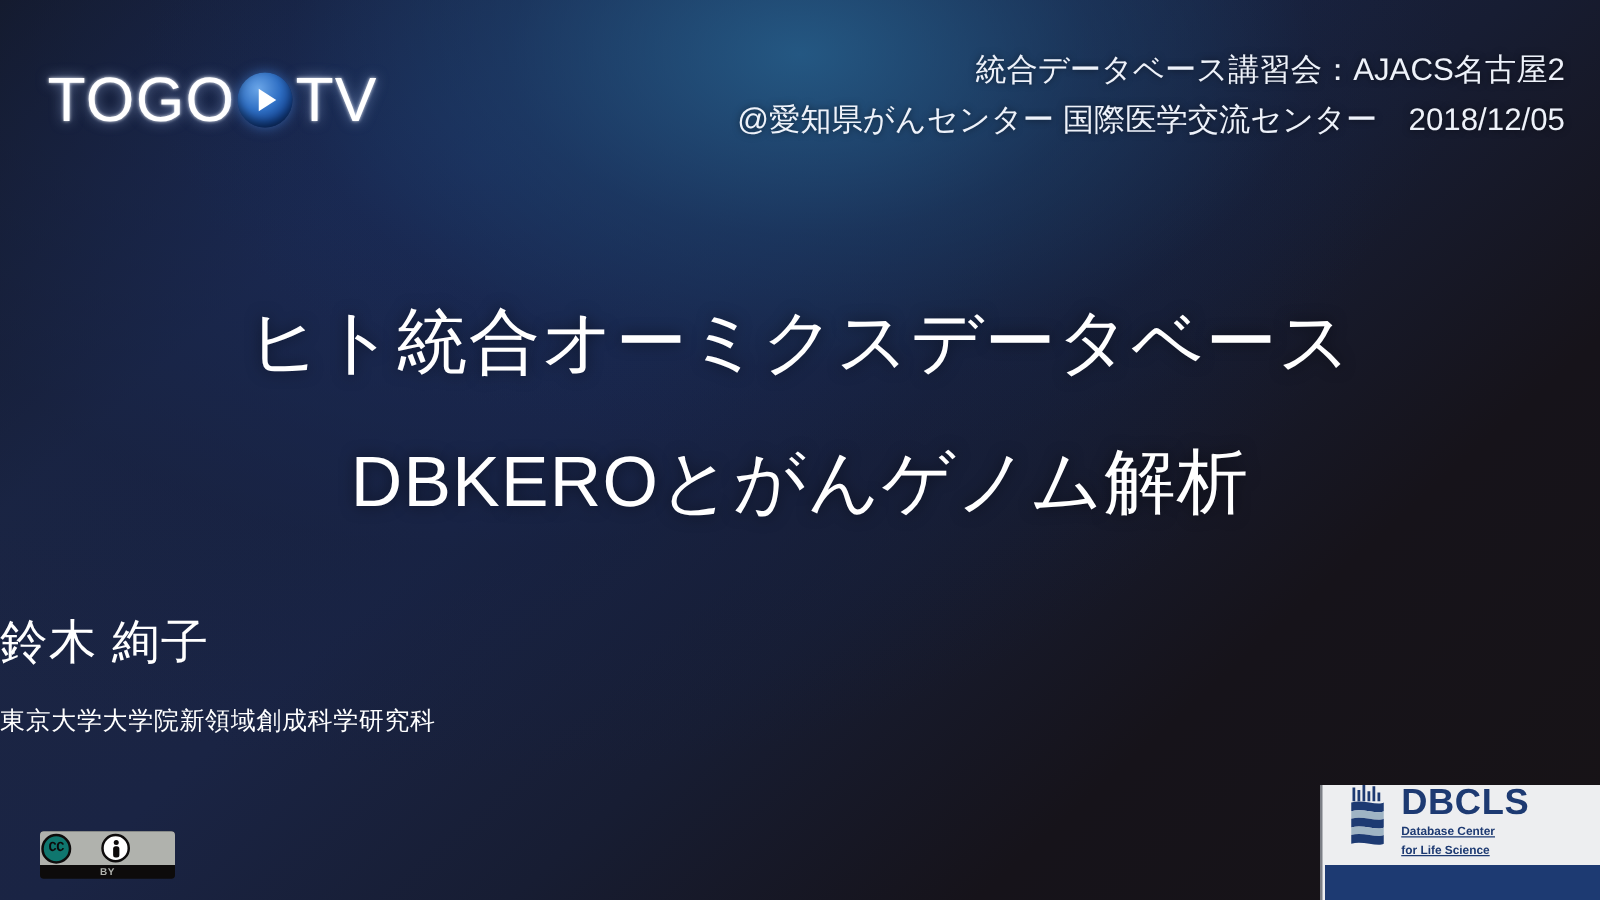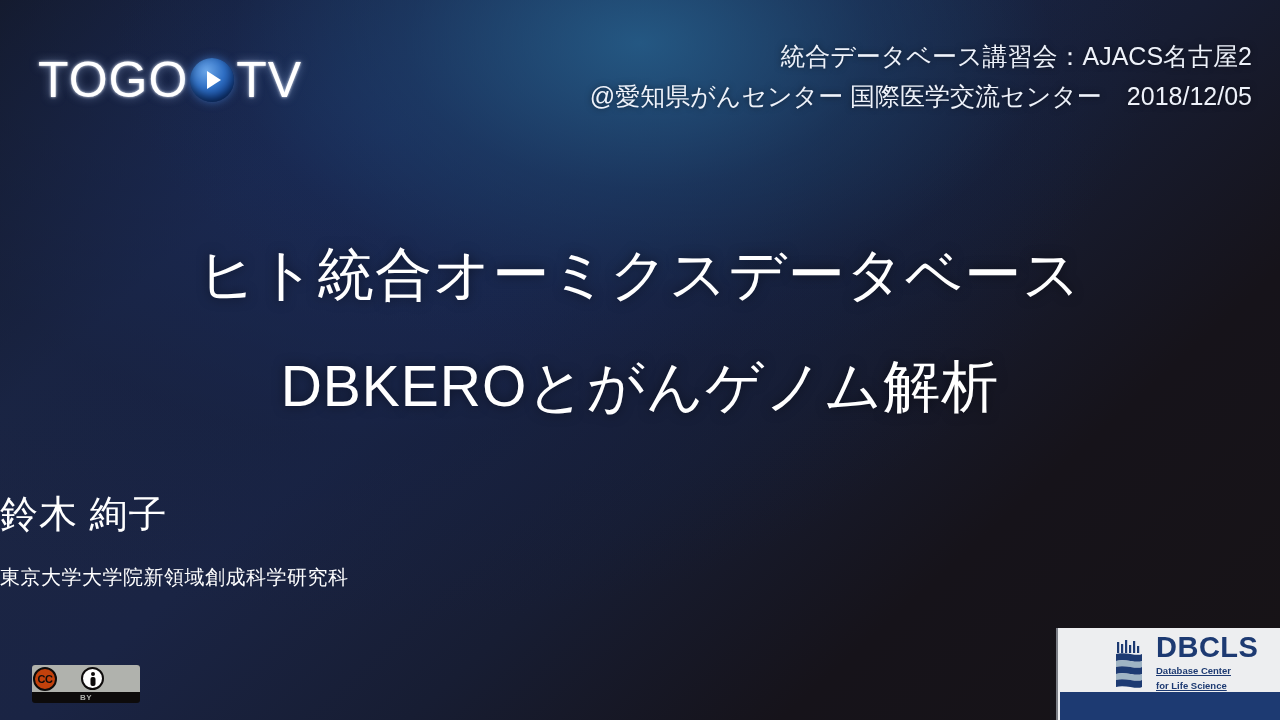--- a/index.html
+++ b/index.html
@@ -130,31 +130,32 @@
     height: 27px;
     background: #b0b2ad;
     border-radius: 3px 3px 0 0;
     display: flex;
     align-items: center;
   }
   .cc-circle {
     width: 24px;
     height: 24px;
     border-radius: 50%;
-    background: #c2410c;
+    background: #0f766e;
     border: 2px solid #0d0b0b;
     box-sizing: border-box;
     margin-left: 1px;
     display: flex;
     align-items: center;
     justify-content: center;
     font-size: 11px;
     font-weight: bold;
     color: #0d0b0b;
     letter-spacing: -0.5px;
+    font-family: Liberation Mono, monospace;
   }
   .cc-by-circle {
     width: 23px;
     height: 23px;
     border-radius: 50%;
     background: #ffffff;
     border: 2px solid #0d0b0b;
     box-sizing: border-box;
     margin-left: 24px;
     position: relative;
@@ -198,24 +199,23 @@
     top: 628px;
     width: 224px;
     height: 92px;
     background: #edeef0;
     border-left: 2px solid #7c7f86;
     box-sizing: border-box;
     overflow: hidden;
   }
   .dbcls-inner {
     display: flex;
-    align-items: flex-end;
+    align-items: flex-start;
     height: 64px;
-    padding-left: 28px;
-    margin-left: 25px;
+    padding-left: 18px;
   }
   .dbcls-mark {
     width: 36px;
     height: 52px;
     flex: none;
     margin-right: 9px;
   }
   .dbcls-text { line-height: 1; }
   .dbcls-name {
     font-size: 29px;

